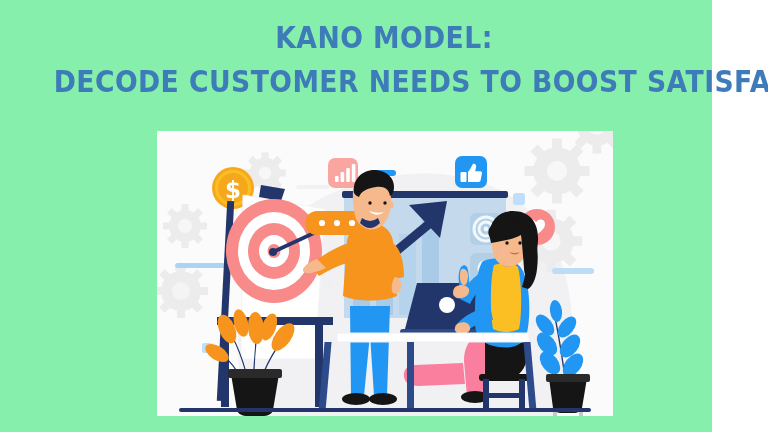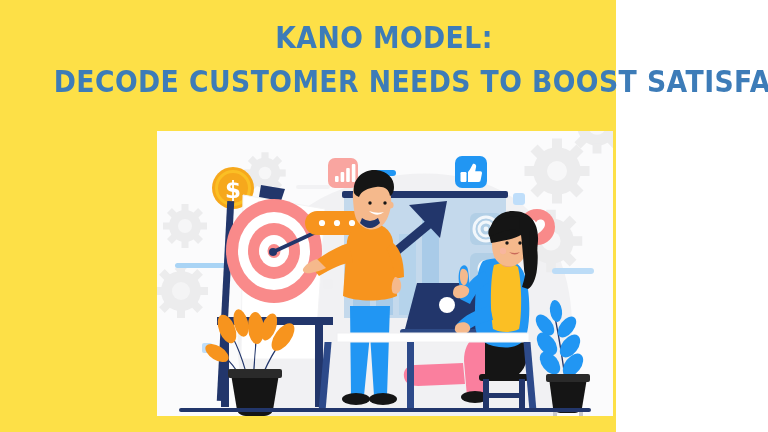--- a/index.html
+++ b/index.html
@@ -4,21 +4,21 @@
 <title>Kano Model</title>
 <style>
   html,body{margin:0;padding:0;}
   body{
     width:768px;height:432px;
     background:#ffffff;
     font-family:"Liberation Sans", sans-serif;
     overflow:hidden;
     position:relative;
   }
-  .page{position:relative;width:616px;height:432px;background:#fde047;}
+  .page{position:relative;width:712px;height:432px;background:#86efac;}
 
   
   .title-block{
     position:absolute;left:0;top:22px;width:768px;text-align:center;
   }
   .title-line{
     font-family:"DejaVu Sans", sans-serif;
     font-weight:bold;
     color:#3d7cb8;
     text-transform:uppercase;

